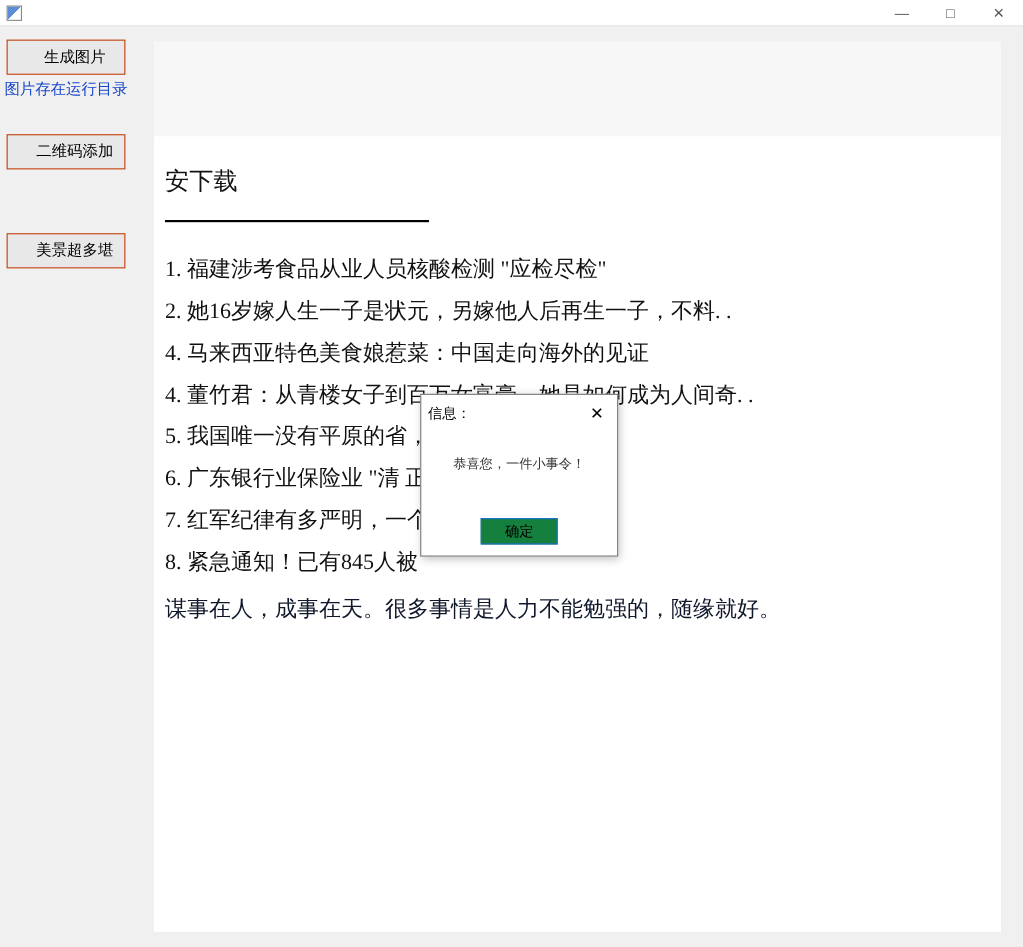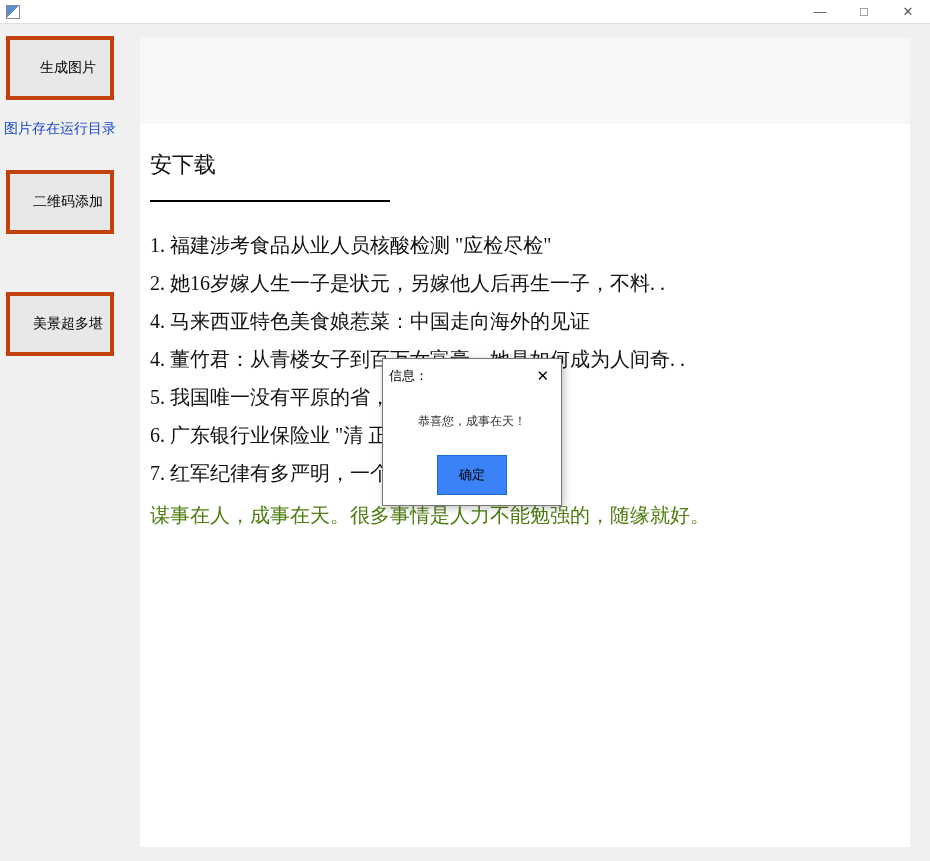--- a/index.html
+++ b/index.html
@@ -30,34 +30,34 @@
   color: #555; font-size: 13px;
 }
 .app-body { display: flex; height: calc(100% - 24px); }
 .sidebar {
   width: 120px;
   padding: 8px 4px;
   display: flex; flex-direction: column;
   gap: 0;
 }
 .side-btn {
-  height: 64px;
+  height: 32px;
   background: #e8e8e8;
-  border: 4px solid #c2410c;
+  border: 1px solid #c2410c;
   font-size: 14px;
   display: flex; align-items: center; justify-content: center;
   cursor: pointer;
   margin: 4px 2px;
   padding-left: 16px;
 }
 .side-note {
   color: #1846c9;
   font-size: 14px;
   text-align: center;
-  margin: 16px 0 28px 0;
+  margin: 0 0 28px 0;
 }
 .side-gap { height: 50px; }
 .canvas-wrap {
   flex: 1;
   padding: 14px 20px;
   display: flex;
 }
 .canvas {
   width: 100%;
   background: #fff;
@@ -82,21 +82,21 @@
   width: 240px;
   margin-bottom: 24px;
 }
 .list-row {
   font-size: 20px;
   color: #111;
   line-height: 38px;
 }
 .footer-row {
   font-size: 20px;
-  color: #4d7c0f;
+  color: #0f172a;
   margin-top: 10px;
 }
 .watermark {
   position: absolute;
   left: 50%; top: 50%;
   transform: translate(-50%,-50%);
   pointer-events: none;
   opacity: 0.18;
   text-align: center;
   color: #888;
@@ -130,22 +130,22 @@
   font-size: 12px;
   color: #333;
   padding: 28px 6px 0 6px;
 }
 .dlg-foot {
   position: absolute;
   bottom: 10px; left: 0; right: 0;
   display: flex; justify-content: center;
 }
 .dlg-ok {
-  width: 70px; height: 40px;
-  background: #3b82f6;
+  width: 70px; height: 24px;
+  background: #15803d;
   border: 1.5px solid #1a6fd6;
   font-size: 13px;
   cursor: pointer;
 }
 </style>
 </head>
 <body>
 
 <div class="titlebar">
   <div class="titlebar-icon"></div>
@@ -172,33 +172,34 @@
       <div class="content">
         <div class="title-row">安下载</div>
         <div class="title-underline"></div>
         <div class="list-row">1. 福建涉考食品从业人员核酸检测 "应检尽检"</div>
         <div class="list-row">2. 她16岁嫁人生一子是状元，另嫁他人后再生一子，不料. .</div>
         <div class="list-row">4. 马来西亚特色美食娘惹菜：中国走向海外的见证</div>
         <div class="list-row">4. 董竹君：从青楼女子到百万女富豪，她是如何成为人间奇. .</div>
         <div class="list-row">5. 我国唯一没有平原的省，                           美景超多堪. .</div>
         <div class="list-row">6. 广东银行业保险业 "清                             正式启动</div>
         <div class="list-row">7. 红军纪律有多严明，一个                           一件小事令. .</div>
+        <div class="list-row">8. 紧急通知！已有845人被</div>
         <div class="footer-row">谋事在人，成事在天。很多事情是人力不能勉强的，随缘就好。</div>
       </div>
     </div>
   </div>
 </div>
 
 <div class="watermark">
   <div class="wm-cn">安下载</div>
   <div class="wm-en">anxz.com</div>
 </div>
 
 <div class="dialog">
   <div class="dlg-title">
     <span>信息：</span>
     <span class="dlg-close">✕</span>
   </div>
-  <div class="dlg-body">恭喜您，成事在天！</div>
+  <div class="dlg-body">恭喜您，一件小事令！</div>
   <div class="dlg-foot">
     <button class="dlg-ok">确定</button>
   </div>
 </div>
 
 </body></html>

